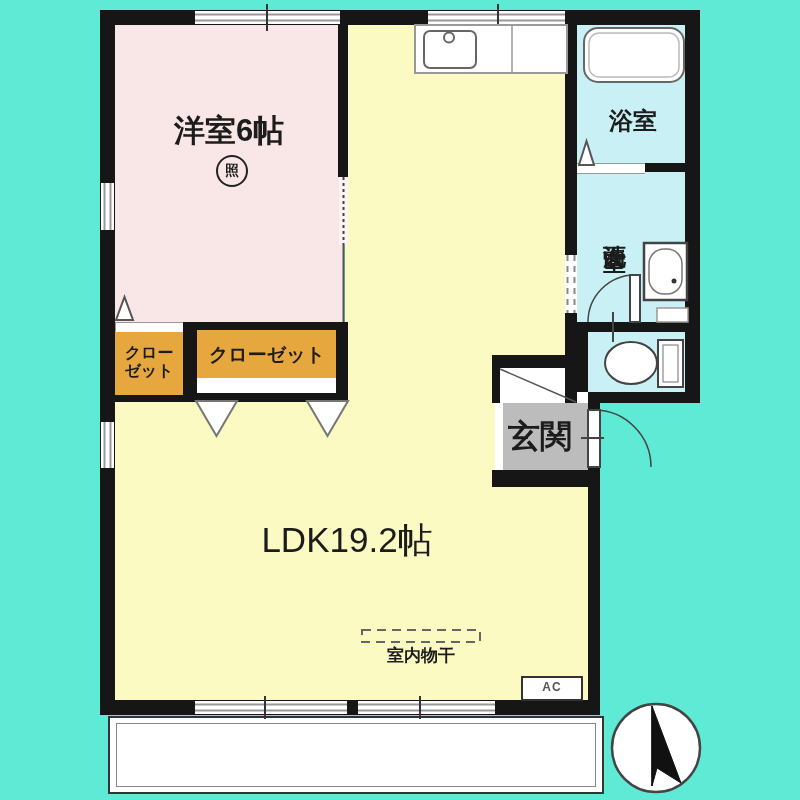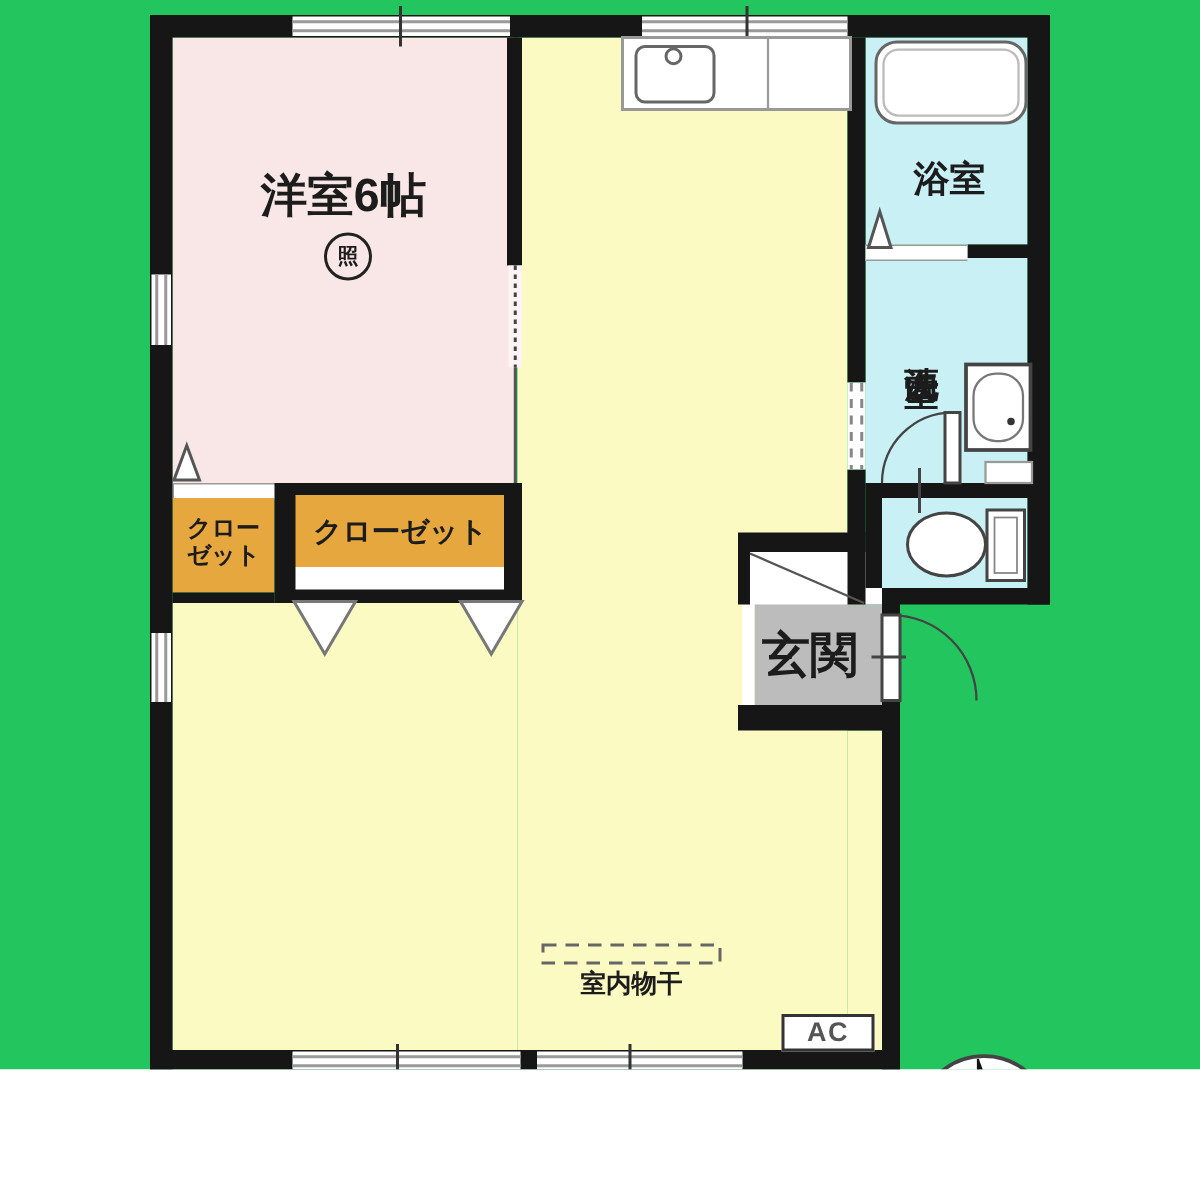--- a/index.html
+++ b/index.html
@@ -1,16 +1,16 @@
 <!DOCTYPE html>
 <html><head>
 <meta charset="utf-8">
 <style>
   html,body{margin:0;padding:0;background:#fff;}
-  #plan{position:relative;width:800px;height:713px;background:#22c55e;overflow:hidden;
+  #plan{position:relative;width:800px;height:800px;background:#5eead4;overflow:hidden;
         font-family:"Liberation Sans","DejaVu Sans",sans-serif;color:#1c1c1c;}
   .wall{position:absolute;background:#161616;}
   .room{position:absolute;}
   .lbl{position:absolute;transform:translate(-50%,-50%);white-space:nowrap;
        color:#1c1c1c;font-weight:600;text-align:center;line-height:1.12;}
   .vert{writing-mode:vertical-rl;text-orientation:upright;letter-spacing:2px;}
   svg.overlay{position:absolute;left:0;top:0;pointer-events:none;}
   .circle-sym{position:absolute;border:2px solid #222;border-radius:50%;
       display:flex;align-items:center;justify-content:center;background:transparent;}
 </style>
@@ -167,19 +167,20 @@
 
   <div class="lbl" style="left:229px;top:131px;font-size:31px;">洋室6帖</div>
   <div class="circle-sym" style="left:216px;top:155px;width:28px;height:28px;font-size:14px;font-weight:600;">
     <span>照</span>
   </div>
   <div class="lbl" style="left:149px;top:362px;font-size:16px;">
     <div>クロー</div>
     <div>ゼット</div>
   </div>
   <div class="lbl" style="left:267px;top:355px;font-size:19px;text-align:center;">クローゼット</div>
+  <div class="lbl" style="left:347px;top:540px;font-size:35px;font-weight:500;">LDK19.2帖</div>
   <div class="lbl" style="left:633px;top:121px;font-size:24px;">浴室</div>
   <div class="lbl vert" style="left:614px;top:229px;font-size:23px;">洗面室</div>
   <div class="lbl" style="left:540px;top:437px;font-size:32px;">玄関</div>
   <div class="lbl" style="left:421px;top:656px;font-size:17px;">室内物干</div>
-  <div class="lbl" style="left:552px;top:688px;font-size:18px;font-weight:600;color:#555;letter-spacing:1px;">AC</div>
+  <div class="lbl" style="left:552px;top:688px;font-size:12px;font-weight:600;color:#555;letter-spacing:1px;">AC</div>
 
 </div>
 
 </body></html>

